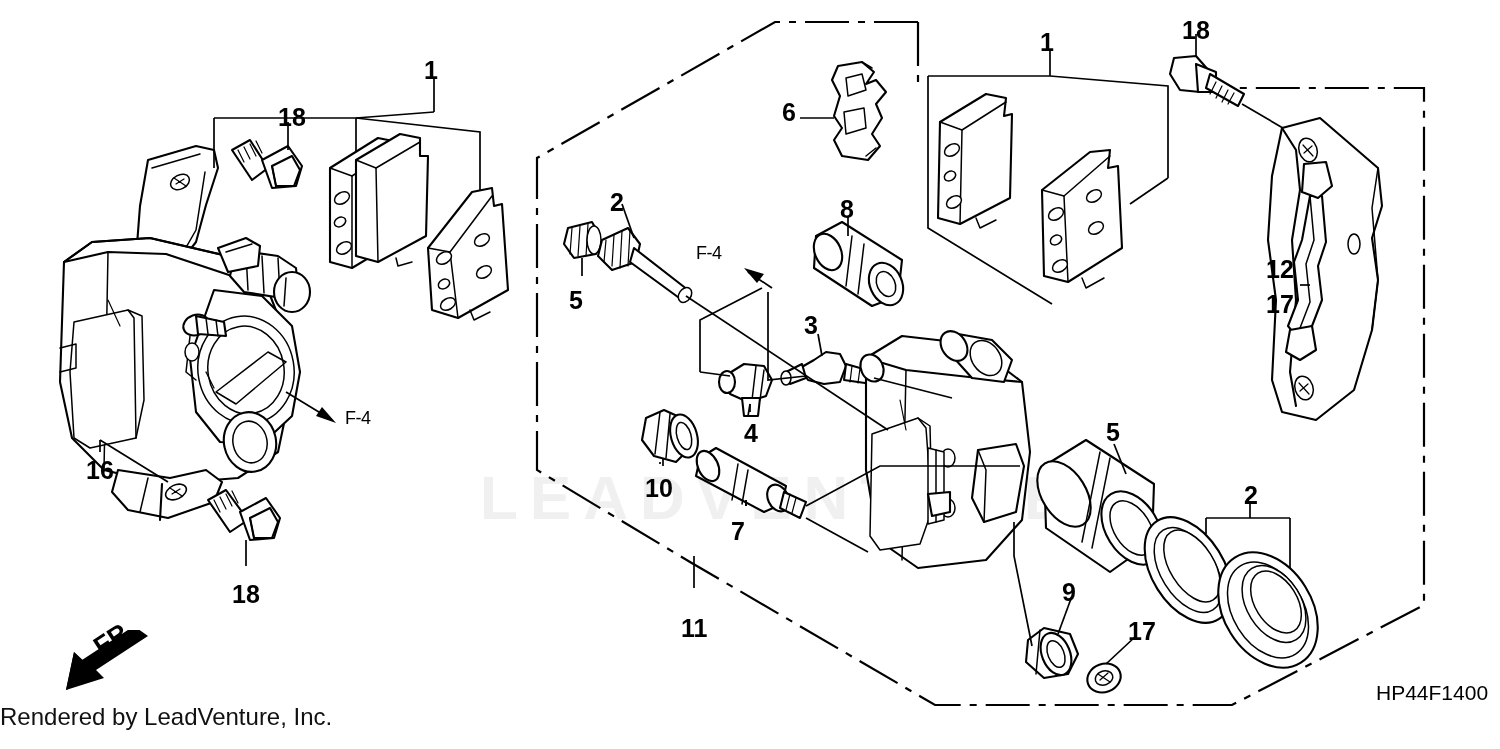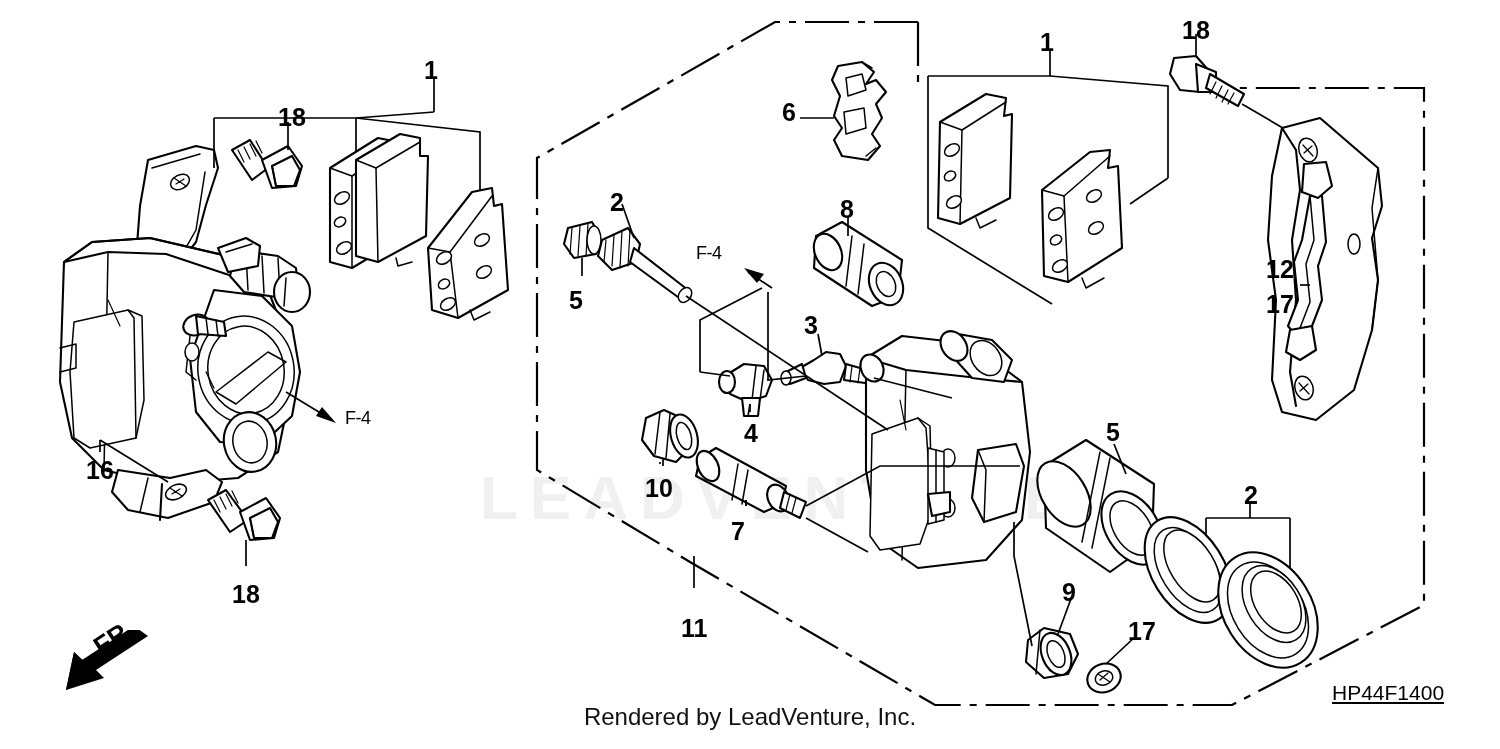--- a/index.html
+++ b/index.html
@@ -19,28 +19,27 @@
   .fr-label{
     position:absolute;font-family:"Liberation Sans", sans-serif;
     font-size:26px;font-weight:800;color:#000;white-space:nowrap;
   }
   .f4-label{
     position:absolute;font-family:"Liberation Sans", sans-serif;
     font-size:18px;font-weight:400;color:#000;white-space:nowrap;
     letter-spacing:-0.5px;
   }
   .footer-text{
-    position:absolute;left:0;top:703px;width:1500px;text-align:center;
+    position:absolute;left:0;top:703px;width:1500px;
     font-family:"Liberation Sans", sans-serif;font-size:24px;color:#111;
   }
   .partnum{
-    position:absolute;left:1332px;top:681px;
+    position:absolute;left:1376px;top:681px;
     font-family:"Liberation Sans", sans-serif;font-size:21px;color:#000;
     white-space:nowrap;
-    text-decoration:underline;
   }
   .watermark{
     position:absolute;left:480px;top:462px;width:520px;
     font-family:"Liberation Sans", sans-serif;font-size:62px;
     font-weight:700;letter-spacing:12px;color:#f0f0f0;
     white-space:nowrap;pointer-events:none;user-select:none;
   }
 </style>
 </head>
 <body>

